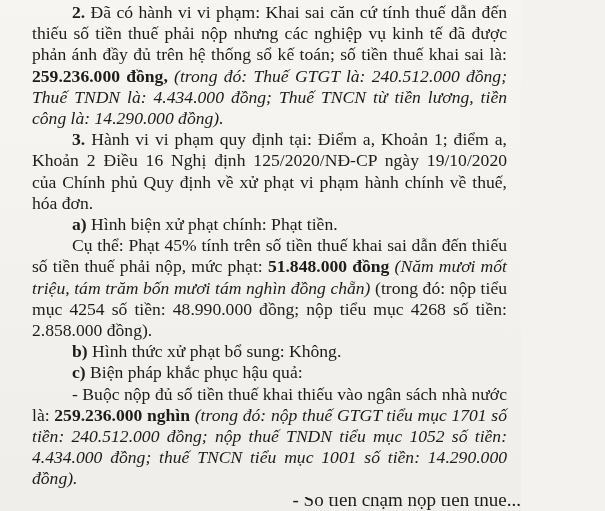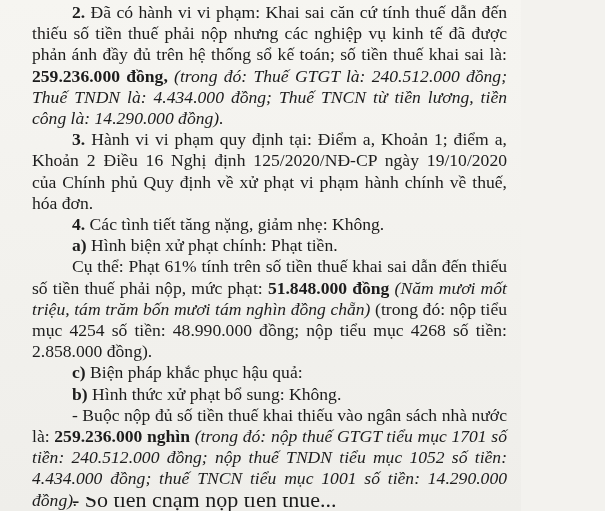--- a/index.html
+++ b/index.html
@@ -39,42 +39,39 @@
   <div class="content">
 
     <p class="indent" style="padding-top:2px;">
       <b>2.</b><span> Đã có hành vi vi phạm: Khai sai căn cứ tính thuế dẫn đến thiếu số tiền thuế phải nộp nhưng các nghiệp vụ kinh tế đã được phản ánh đầy đủ trên hệ thống sổ kế toán; số tiền thuế khai sai là: </span><b>259.236.000 đồng,</b><i> (trong đó: Thuế GTGT là: 240.512.000 đồng; Thuế TNDN là: 4.434.000 đồng; Thuế TNCN từ tiền lương, tiền công là: 14.290.000 đồng).</i>
     </p>
 
     <p class="indent gap">
       <b>3.</b><span> Hành vi vi phạm quy định tại: Điểm a, Khoản 1; điểm a, Khoản 2 Điều 16 Nghị định 125/2020/NĐ-CP ngày 19/10/2020 của Chính phủ Quy định về xử phạt vi phạm hành chính về thuế, hóa đơn.</span>
     </p>
 
-    <p class="indent gap">
-      <b>4.</b><span> Các tình tiết tăng nặng, giảm nhẹ: Không.</span>
-    </p>
 
 
     <p class="indent gap">
       <b>a)</b><span> Hình biện xử phạt chính: Phạt tiền.</span>
     </p>
 
     <p class="indent gap">
-      <span>Cụ thể: Phạt 61% tính trên số tiền thuế khai sai dẫn đến thiếu số tiền thuế phải nộp, mức phạt: </span><b>51.848.000 đồng</b><i> (Năm mươi mốt triệu, tám trăm bốn mươi tám nghìn đồng chẵn)</i><span> (trong đó: nộp tiểu mục 4254 số tiền: 48.990.000 đồng; nộp tiểu mục 4268 số tiền: 2.858.000 đồng).</span>
+      <span>Cụ thể: Phạt 45% tính trên số tiền thuế khai sai dẫn đến thiếu số tiền thuế phải nộp, mức phạt: </span><b>51.848.000 đồng</b><i> (Năm mươi mốt triệu, tám trăm bốn mươi tám nghìn đồng chẵn)</i><span> (trong đó: nộp tiểu mục 4254 số tiền: 48.990.000 đồng; nộp tiểu mục 4268 số tiền: 2.858.000 đồng).</span>
+    </p>
+
+    <p class="indent gap">
+      <b>b)</b><span> Hình thức xử phạt bổ sung: Không.</span>
     </p>
 
     <p class="indent gap">
       <b>c)</b><span> Biện pháp khắc phục hậu quả:</span>
-    </p>
-
-    <p class="indent gap">
-      <b>b)</b><span> Hình thức xử phạt bổ sung: Không.</span>
     </p>
 
     <p class="indent gap">
       <span>- Buộc nộp đủ số tiền thuế khai thiếu vào ngân sách nhà nước là: </span><b>259.236.000 nghìn</b><i> (trong đó: nộp thuế GTGT tiểu mục 1701 số tiền: 240.512.000 đồng; nộp thuế TNDN tiểu mục 1052 số tiền: 4.434.000 đồng; thuế TNCN tiểu mục 1001 số tiền: 14.290.000 đồng).</i>
     </p>
 
   </div>
   <div class="cut">
-    <p style="margin-left:72px; font-size:22px; line-height:21px; margin-top:-8px;">- Số tiền chậm nộp tiền thuế...</p>
+    <p style="margin-left:72px; font-size:19px; line-height:21px; margin-top:-8px;text-align:right;">- Số tiền chậm nộp tiền thuế...</p>
   </div>
 </div>
 
 </body></html>

